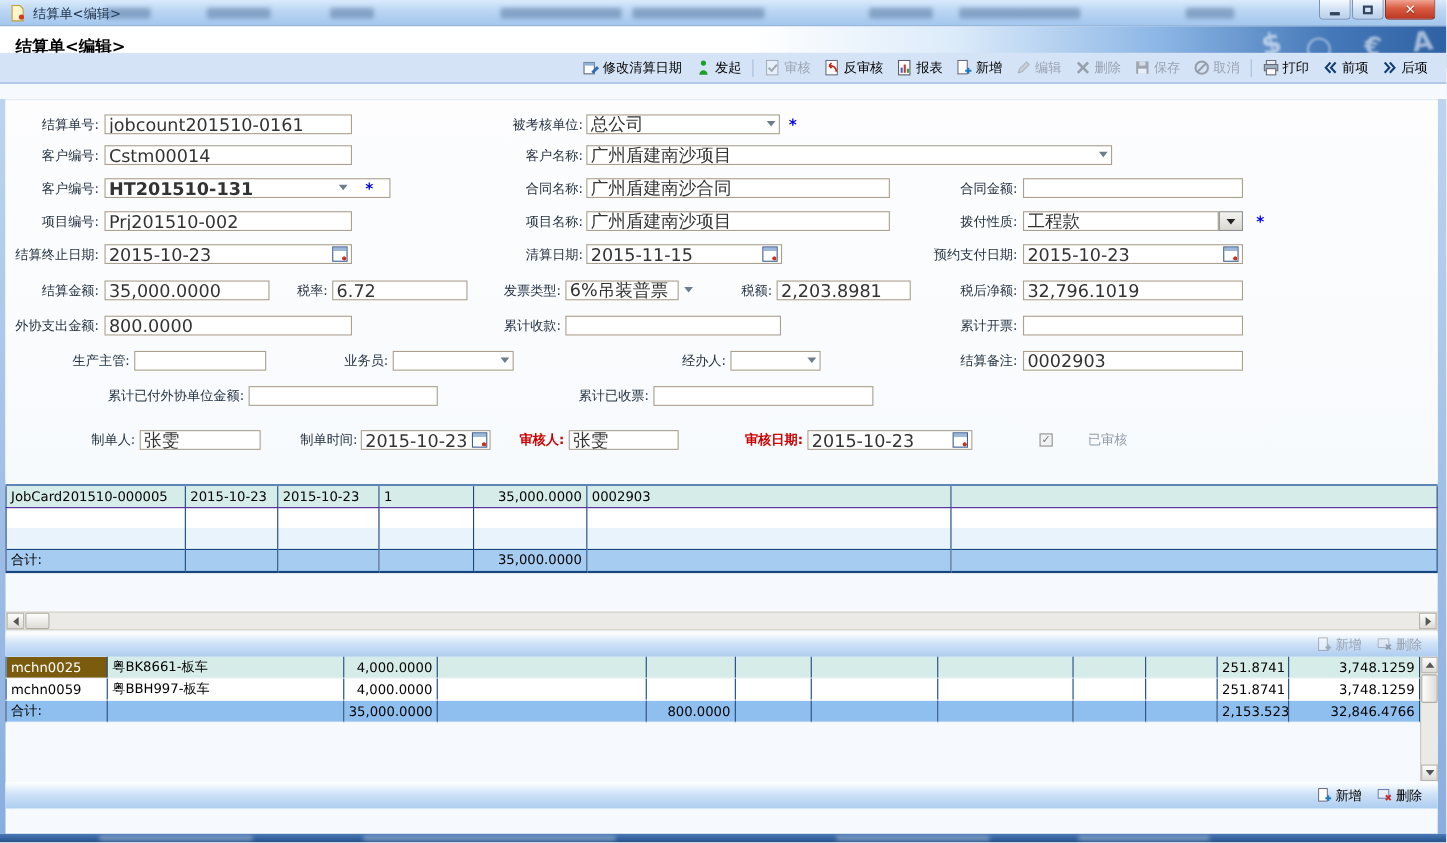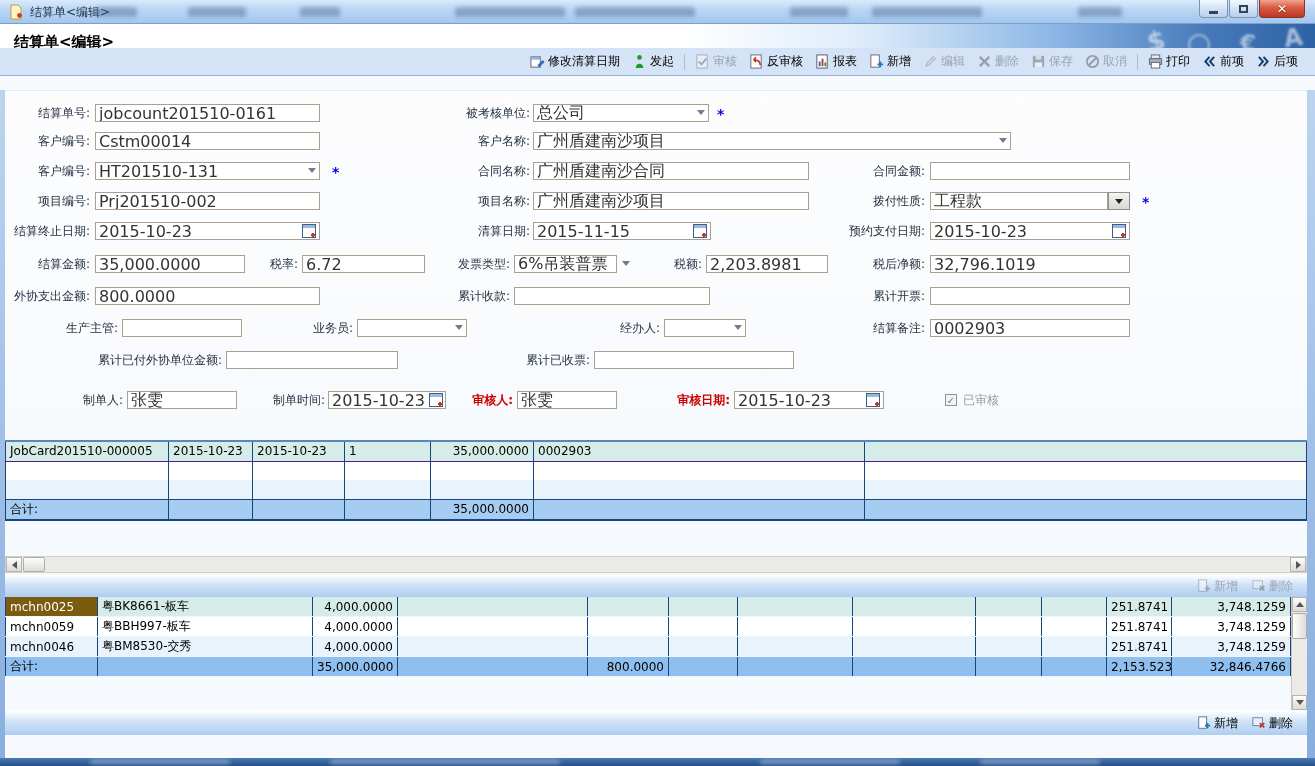--- a/index.html
+++ b/index.html
@@ -59,21 +59,21 @@
     border-top:5px solid #6e7d8c; }
   .ddbtn { position:absolute; width:22px; height:18px; background:linear-gradient(180deg,#f4f4f2,#d9d7d0);
     border:1px solid #8f8f8f; display:flex; align-items:center; justify-content:center; }
   .ddbtn i { width:0; height:0; border-left:4px solid transparent; border-right:4px solid transparent; border-top:5px solid #222; }
   .req { position:absolute; color:#0000ee; font-weight:bold; font-size:14px; height:18px; line-height:20px; }
   .cal { position:absolute; width:14px; height:14px; border:1px solid #3c5f8f; background:
       radial-gradient(circle at 10px 10px, #d03020 0 1.6px, transparent 2.2px),
       linear-gradient(#9cb8dc 0 3px, transparent 3px), #fff; }
   .chkbox { position:absolute; width:12px; height:12px; background:#f2f2f2; border:1px solid #919191;
     color:#7a7a7a; font-size:10px; line-height:11px; text-align:center; }
-  .chklbl { position:absolute; height:18px; line-height:18px; color:#909caa; }
+  .chklbl { position:absolute; height:18px; line-height:18px; color:#909caa;margin-left:26px; }
 
   
   .gridwrap1 { position:absolute; left:5px; top:440px; width:1302px; border-top:2px solid #5c86b8; }
   .grid { border-collapse:collapse; table-layout:fixed; width:100%; font-size:12px; }
   .grid th { background:#8fb6e8; border:1px solid #17457e; font-weight:normal; color:#000; padding:1px 2px;
     overflow:hidden; }
   .grid td { border-left:1px solid #17457e; border-right:1px solid #17457e; padding:1px 4px; overflow:hidden;
     white-space:nowrap; height:19px; }
   .grid .num { text-align:right; }
   .grid .hred { color:#cc0000; }
@@ -277,21 +277,21 @@
     <span class="dd" style="left:692px;top:19px"></span>
     <span class="req" style="left:712px;top:13px">*</span>
 
     <span class="lbl" style="left:0;top:41px;width:85px">客户编号:</span>
     <input class="inp" style="left: 90px; top: 41px; width: 225px;" value="Cstm00014">
     <span class="lbl" style="left:375px;top:41px;width:150px">客户名称:</span>
     <input class="inp" style="left: 528px; top: 41px; width: 478px;" value="广州盾建南沙项目">
     <span class="dd" style="left:994px;top:47px"></span>
 
     <span class="lbl" style="left:0;top:71px;width:85px">客户编号:</span>
-    <input class="inp" style="left: 90px; top: 71px; width: 225px;" value="HT201510-131">
+    <input class="inp" style="left: 90px; top: 71px; width: 260px; font-weight: bold;" value="HT201510-131">
     <span class="dd" style="left:303px;top:77px"></span>
     <span class="req" style="left:327px;top:71px">*</span>
     <span class="lbl" style="left:375px;top:71px;width:150px">合同名称:</span>
     <input class="inp" style="left: 528px; top: 71px; width: 276px;" value="广州盾建南沙合同">
     <span class="lbl" style="left:770px;top:71px;width:150px">合同金额:</span>
     <input class="inp" style="left: 925px; top: 71px; width: 200px;" value="">
 
     <span class="lbl" style="left:0;top:101px;width:85px">项目编号:</span>
     <input class="inp" style="left: 90px; top: 101px; width: 225px;" value="Prj201510-002">
     <span class="lbl" style="left:375px;top:101px;width:150px">项目名称:</span>
@@ -479,34 +479,20 @@
         <td></td>
         <td class="num"></td>
         <td></td>
         <td></td>
         <td></td>
         <td></td>
         <td class="num"></td>
         <td class="num">251.8741</td>
         <td class="num">3,748.1259</td>
       </tr>
-      <tr class="rowblue">
-        <td>mchn0046</td>
-        <td>粤BM8530-交秀</td>
-        <td class="num">4,000.0000</td>
-        <td></td>
-        <td class="num"></td>
-        <td></td>
-        <td></td>
-        <td></td>
-        <td></td>
-        <td class="num"></td>
-        <td class="num">251.8741</td>
-        <td class="num">3,748.1259</td>
-      </tr>
       <tr class="totalrow2">
         <td>合计:</td>
         <td></td>
         <td class="num">35,000.0000</td>
         <td></td>
         <td class="num">800.0000</td>
         <td></td>
             <td></td>
         <td></td>
             <td></td>

